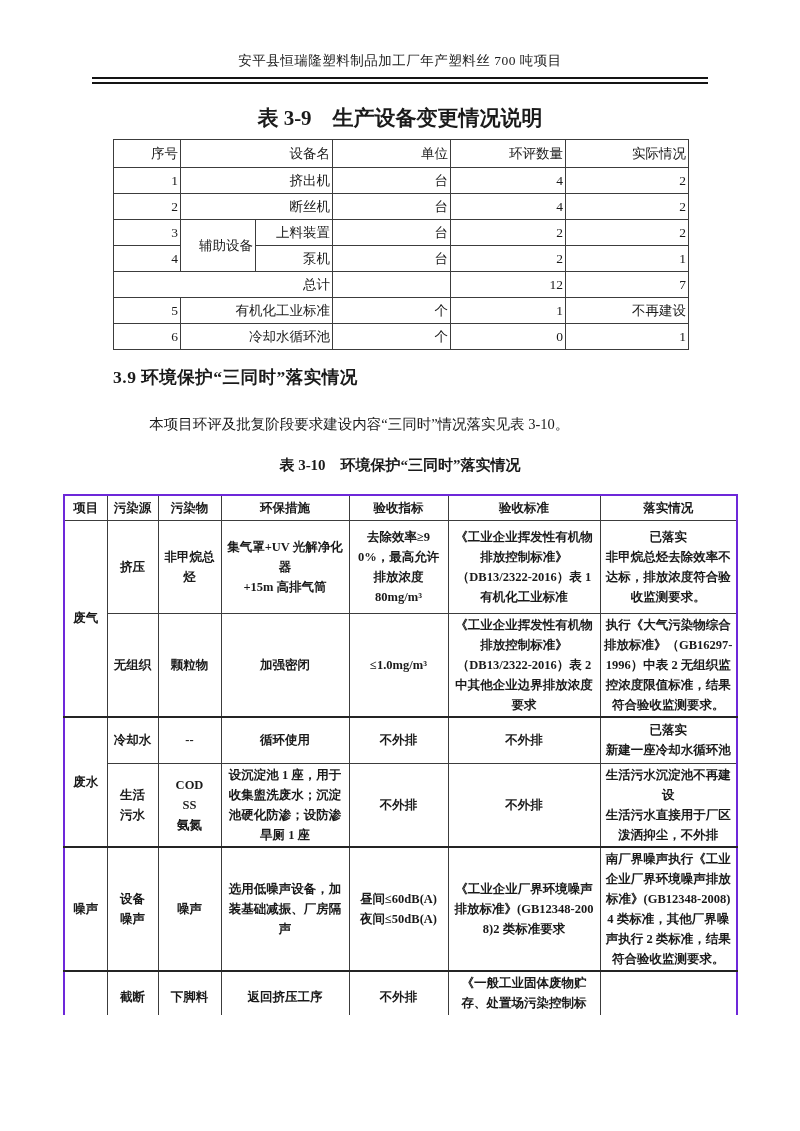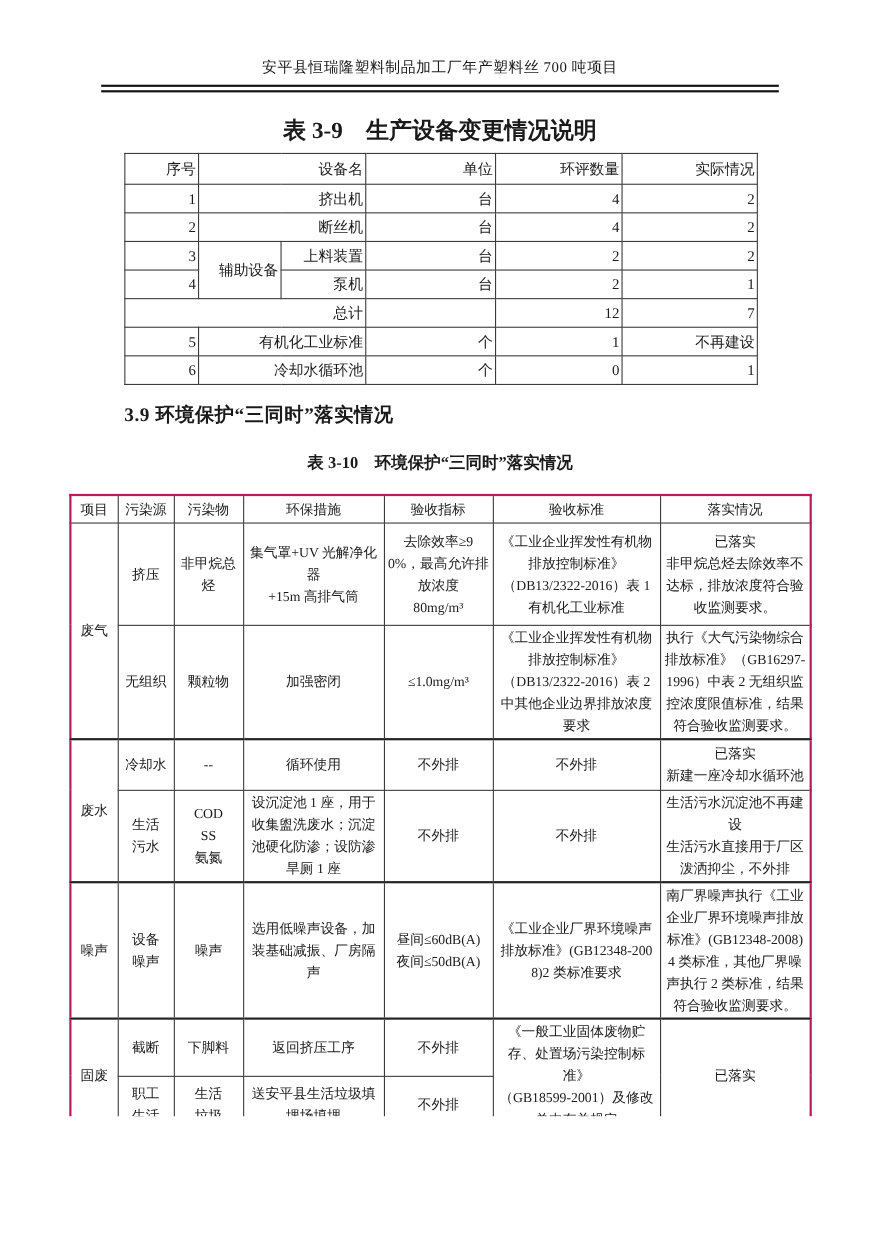--- a/index.html
+++ b/index.html
@@ -63,21 +63,22 @@
     text-align:center;
     font-weight:bold;
     font-size:15px;
   }
   table.t310 {
     margin:19px 16px 0 63px;
     border-collapse:collapse;
     table-layout:fixed;
     width:673px;
     font-size:12.5px;
-    border:2px solid #be185d;
+    border:2px solid #6d28d9;
+    font-weight:bold;
   }
   table.t310 td {
     border:1px solid #3c3c3c;
     text-align:center;
     vertical-align:middle;
     padding:1px 3px;
     line-height:1.6;
     white-space:pre-line;
     word-break:break-all;
     overflow:hidden;
@@ -165,20 +166,21 @@
         <td colspan="2">冷却水循环池</td>
         <td>个</td>
         <td>0</td>
         <td>1</td>
       </tr>
     </tbody>
   </table>
 
   <h2 class="sec-heading">3.9 环境保护“三同时”落实情况</h2>
 
+  <p class="body-par">本项目环评及批复阶段要求建设内容“三同时”情况落实见表 3-10。</p>
 
   <div class="t310-title">表 3-10　环境保护“三同时”落实情况</div>
 
   <table class="t310">
     <colgroup>
       <col style="width:43px">
         <col style="width:51px">
         <col style="width:63px">
         <col style="width:128px">
       <col style="width:99px">

